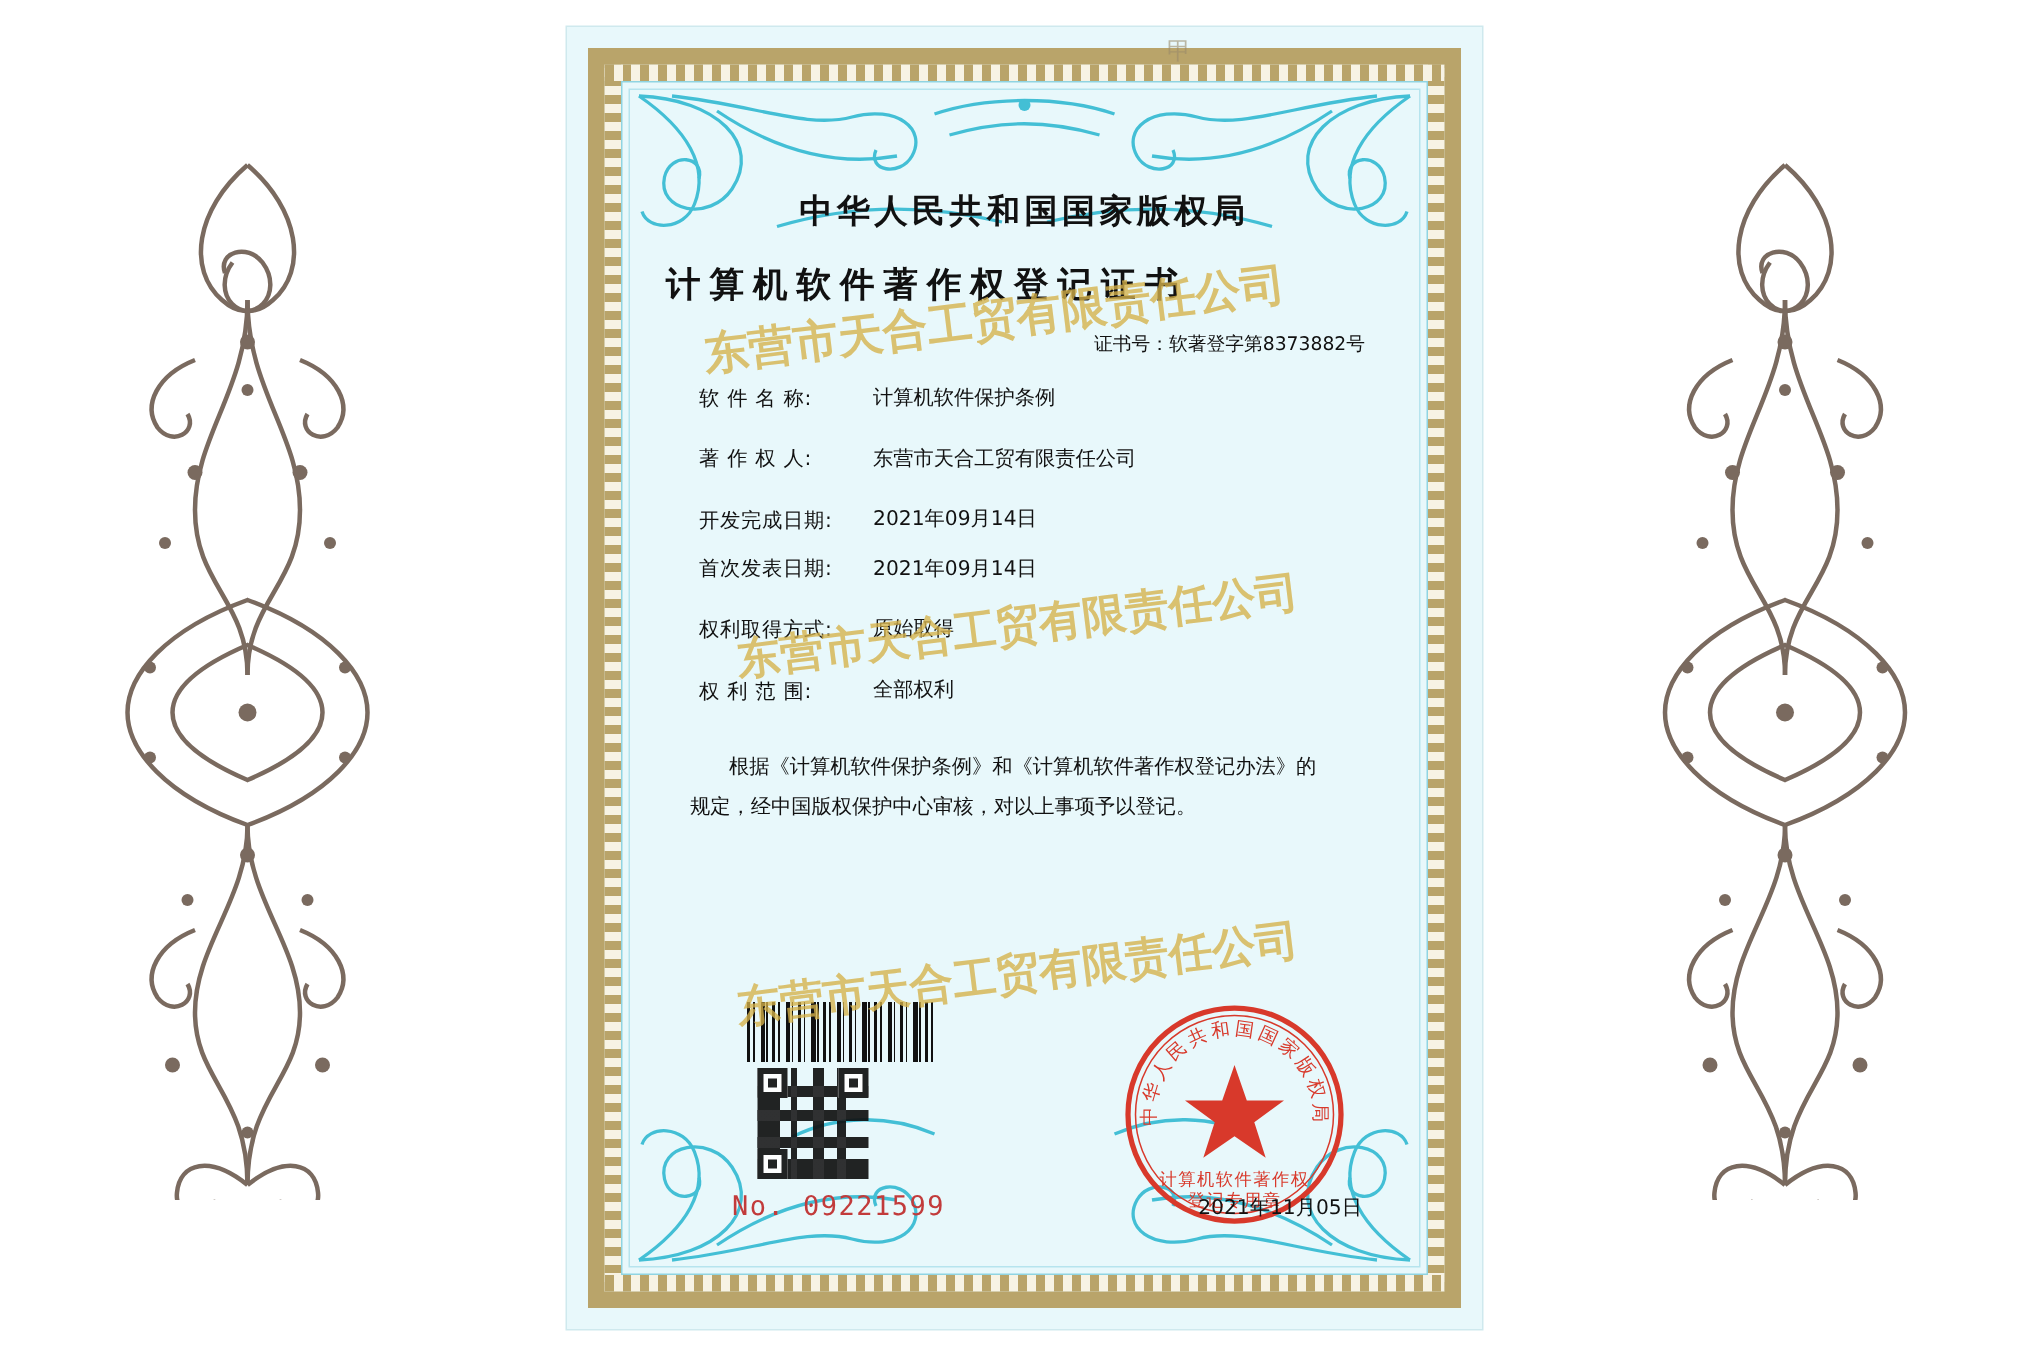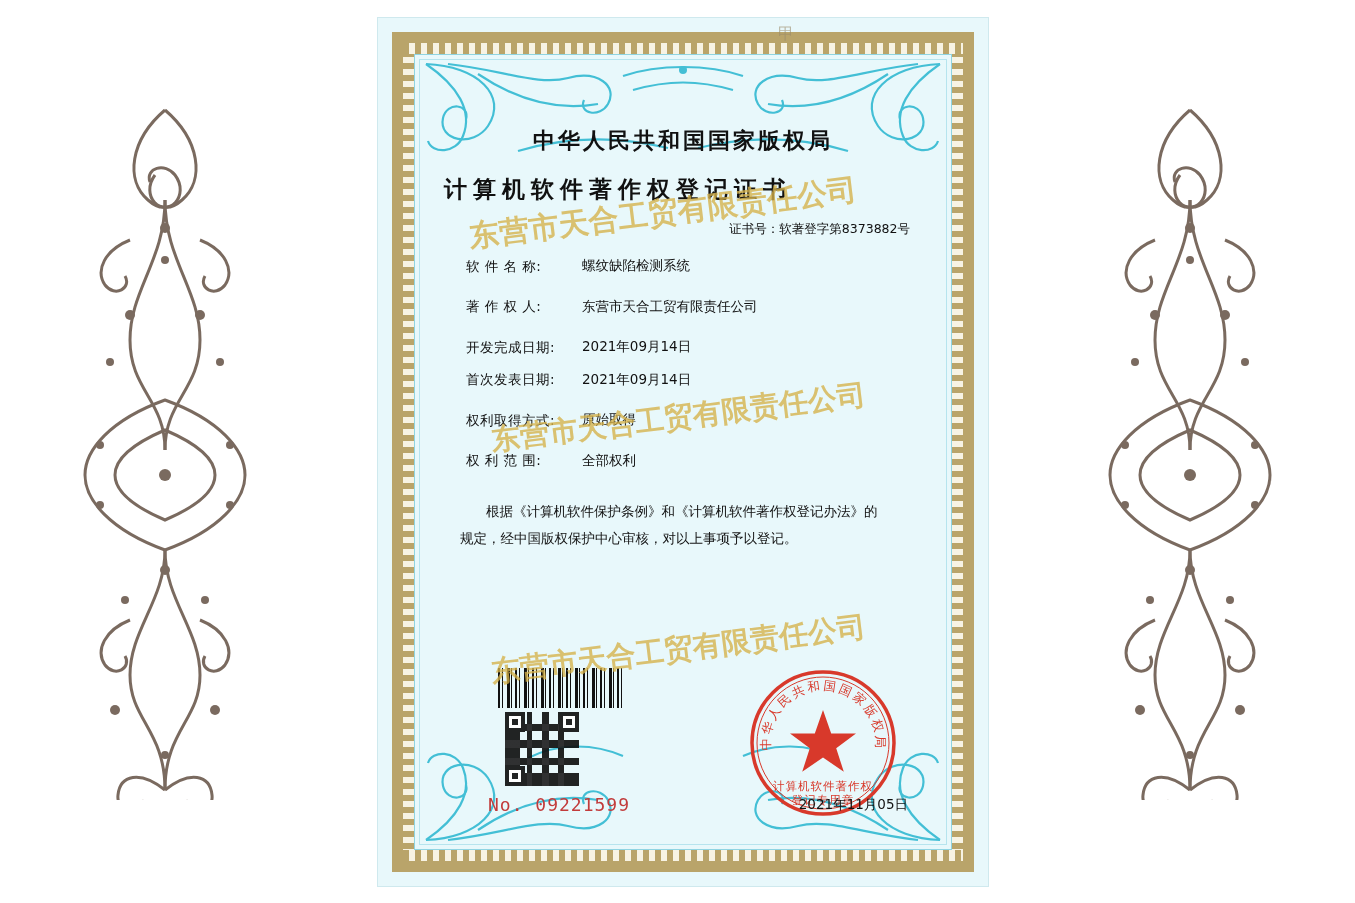--- a/index.html
+++ b/index.html
@@ -112,21 +112,21 @@
   }
 
   .fields {
     margin-top: 18px;
     padding-left: 22px;
     font-family: "DejaVu Sans", sans-serif;
     color: #111;
   }
   .field-row {
     display: flex;
-    align-items: flex-end;
+    align-items: center;
     margin-bottom: 21px;
     font-size: 13.5px;
   }
   .field-label {
     width: 116px;
     flex: 0 0 116px;
     letter-spacing: .5px;
     white-space: nowrap;
   }
   .field-value {
@@ -360,21 +360,21 @@
     <div class="title-main">中华人民共和国国家版权局</div>
     <div class="title-sub">计算机软件著作权登记证书</div>
     <div class="cert-no">
       <span>证书号：</span><span>软著登字第8373882号</span>
     </div>
 
     <div class="fields">
       <div class="field-row">
         <div class="field-label">软 件 名 称:</div>
         <div class="field-value">
-          <span>螺纹缺陷检测系统</span>
+          <span>计算机软件保护条例</span>
         </div>
       </div>
       <div class="field-row">
         <div class="field-label">著 作 权 人:</div>
         <div class="field-value">东营市天合工贸有限责任公司</div>
       </div>
       <div class="field-row row-tight">
         <div class="field-label">开发完成日期:</div>
         <div class="field-value">2021年09月14日</div>
       </div>

